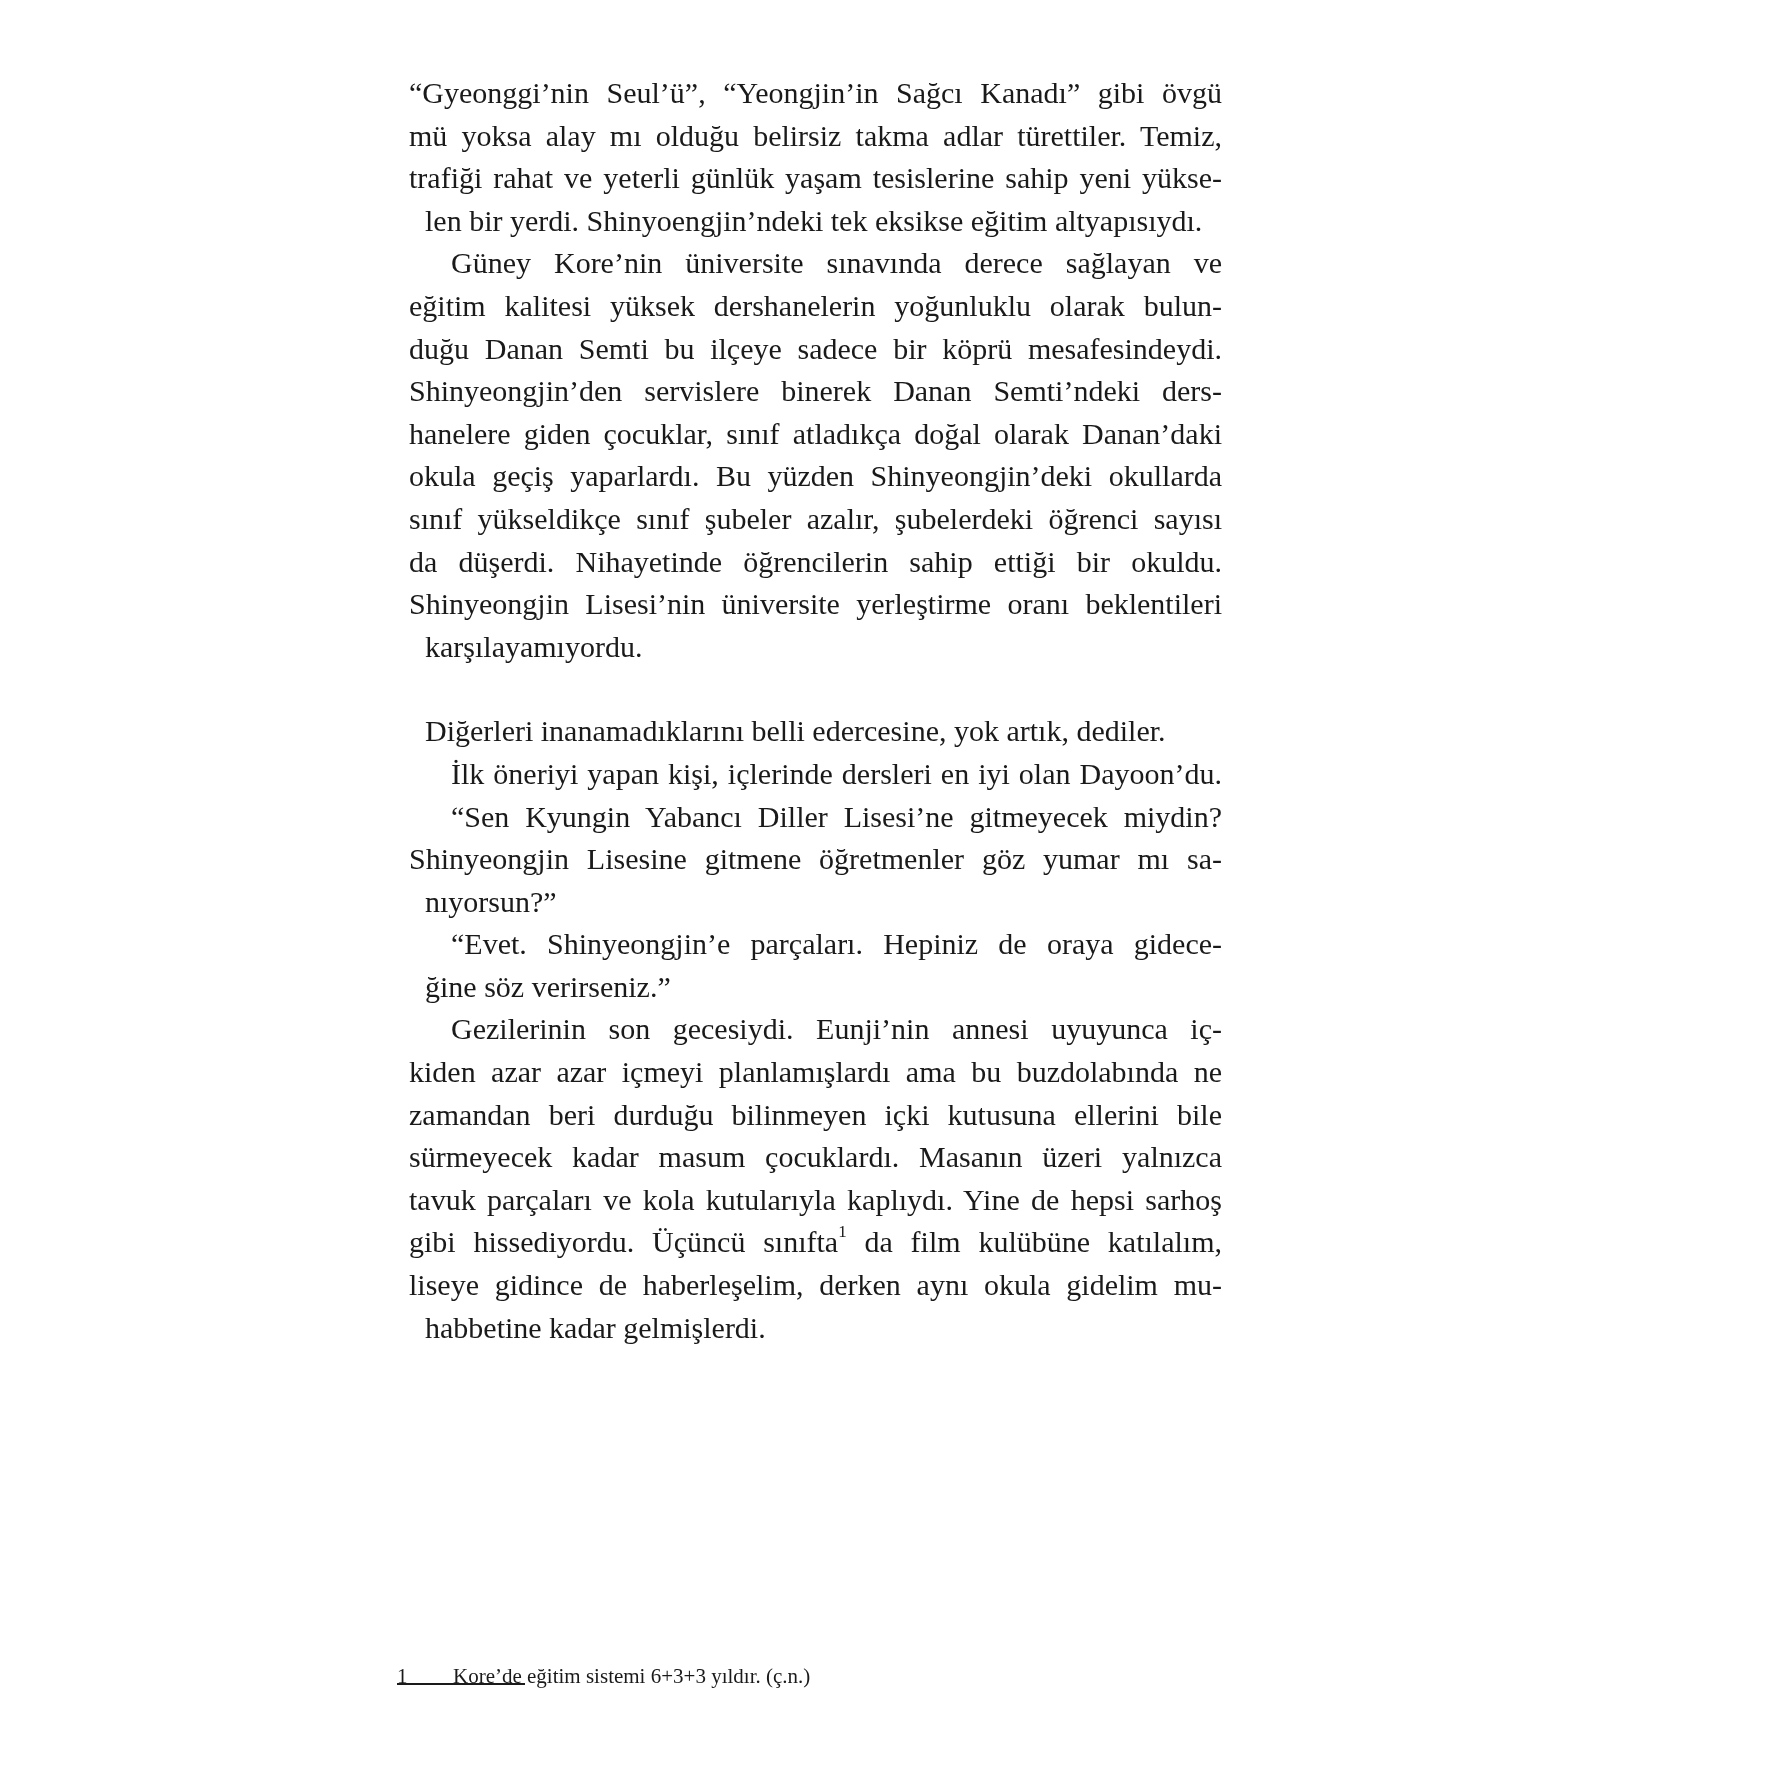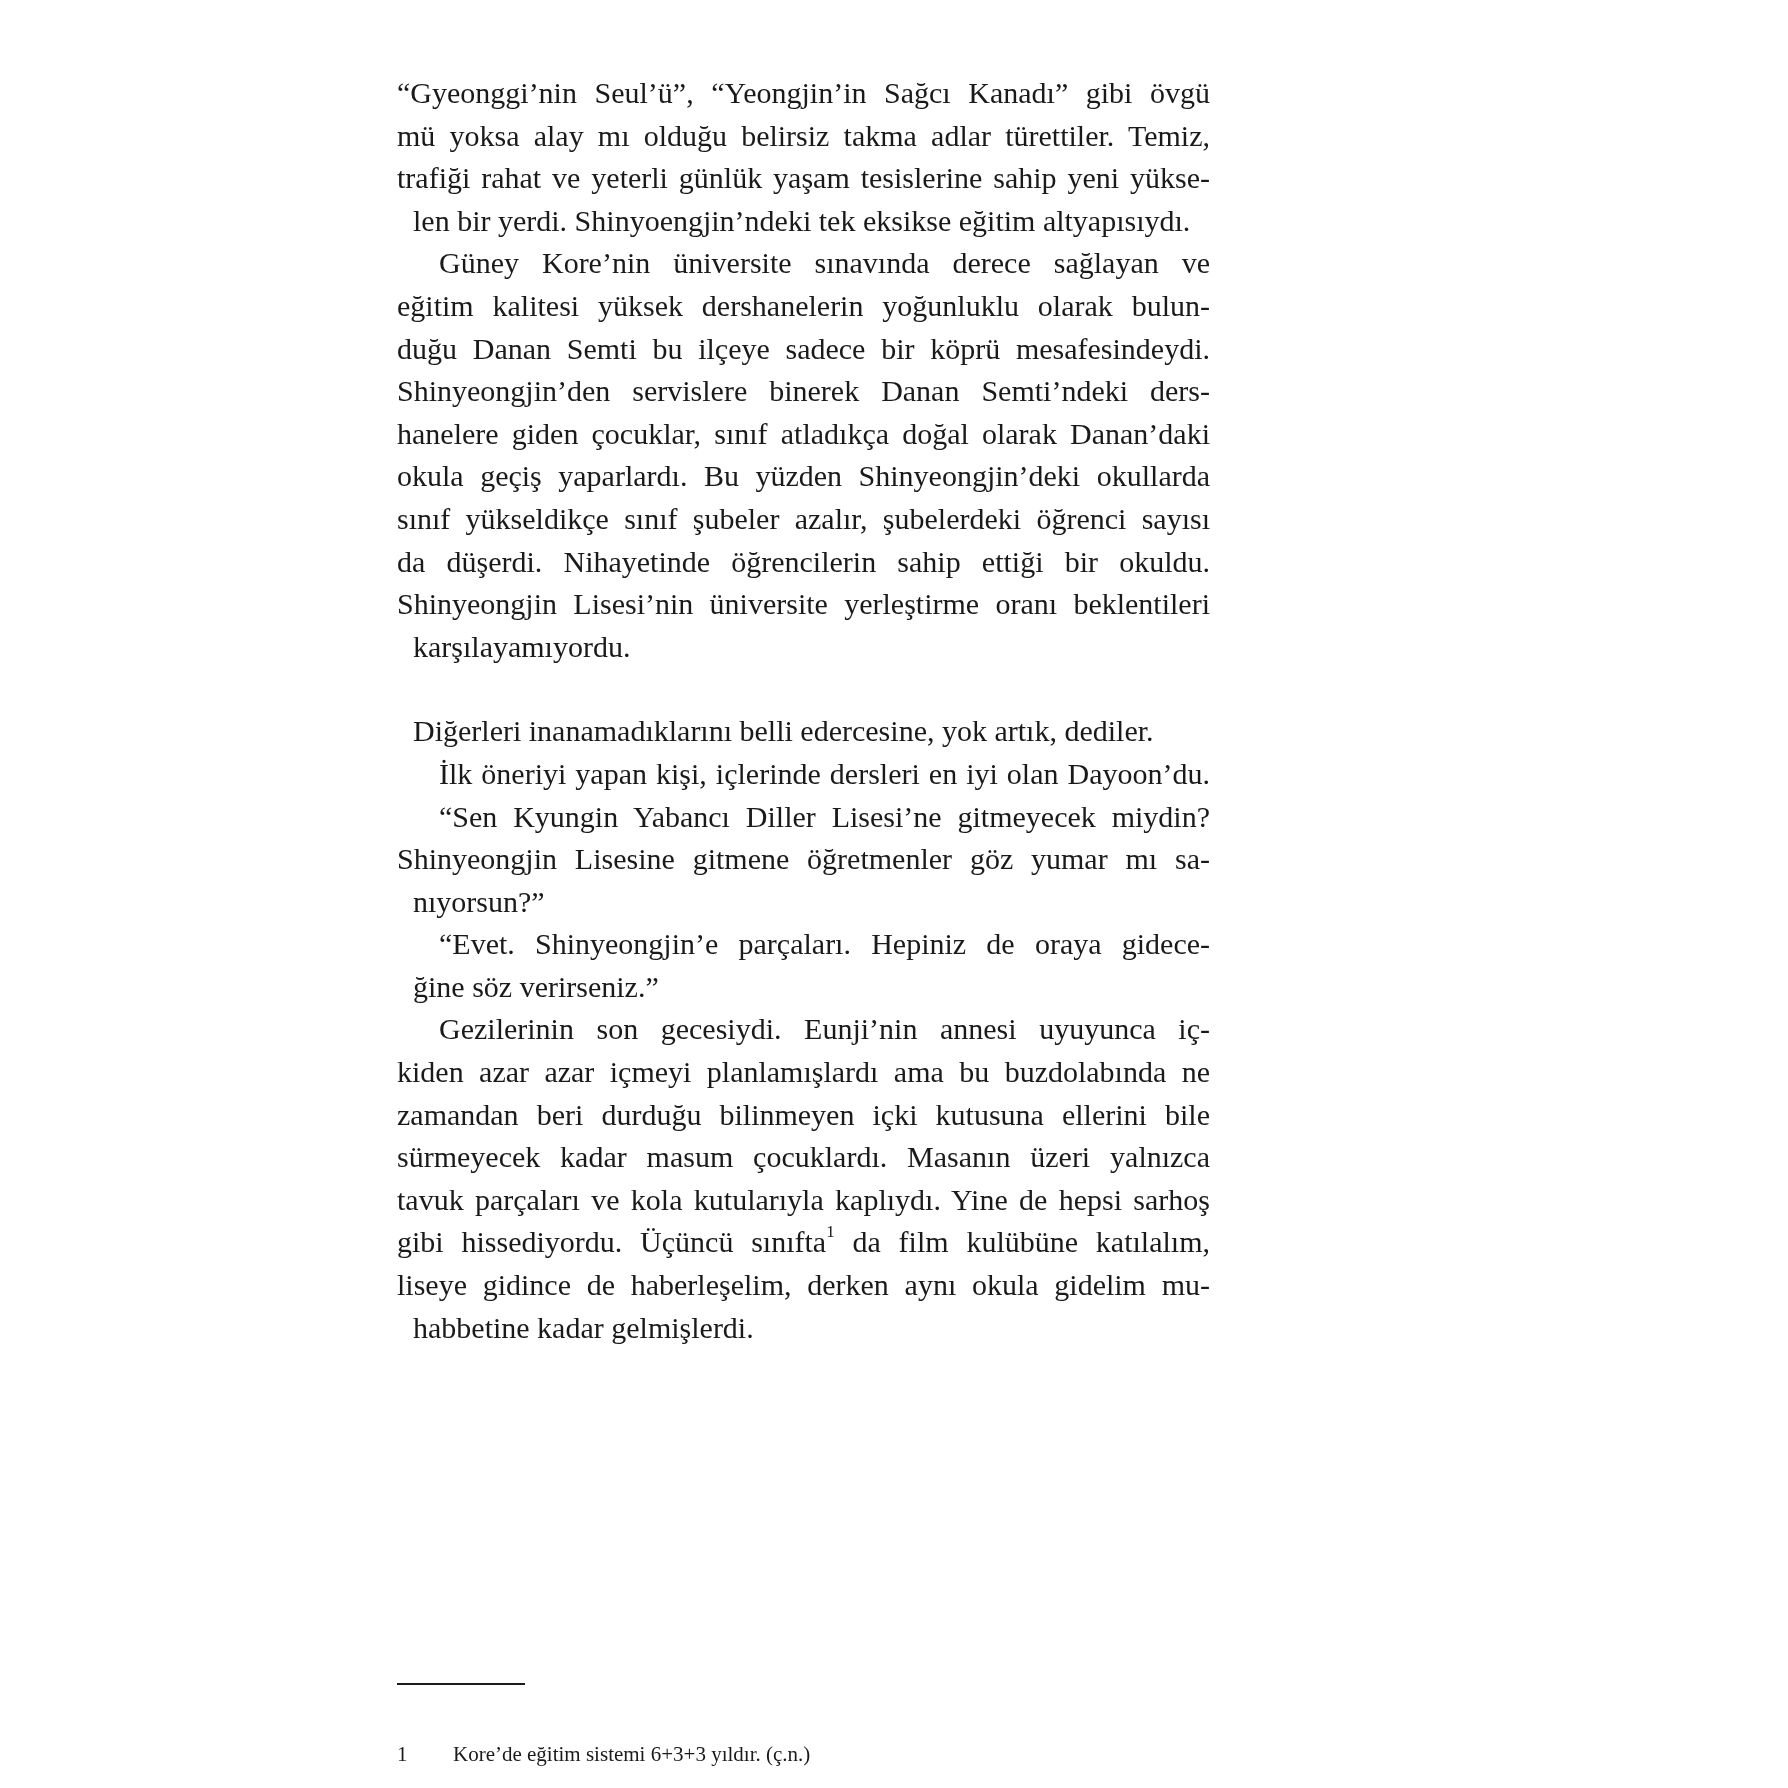--- a/index.html
+++ b/index.html
@@ -10,21 +10,21 @@
     body {
       width: 1788px;
       height: 1788px;
       position: relative;
       overflow: hidden;
       font-family: "Liberation Serif", "DejaVu Serif", serif;
       color: #1a1a1a;
     }
     .page {
       position: absolute;
-      left: 397px;
+      left: 409px;
       top: 72px;
       width: 813px;
     }
     .line {
       display: block;
       height: 42.6px;
       line-height: 42.6px;
       font-size: 30px;
       text-align: justify;
       text-align-last: justify;
@@ -53,21 +53,21 @@
       position: absolute;
       left: 397px;
       top: 1683px;
       width: 128px;
       height: 0;
       border-top: 2px solid #1a1a1a;
     }
     .footnote {
       position: absolute;
       left: 397px;
-      top: 1740px;
+      top: 1662px;
       font-size: 21px;
       line-height: 28px;
       color: #1a1a1a;
       white-space: nowrap;
     }
     .footnote .fn-num {
       display: inline-block;
       width: 56px;
     }
   </style>

